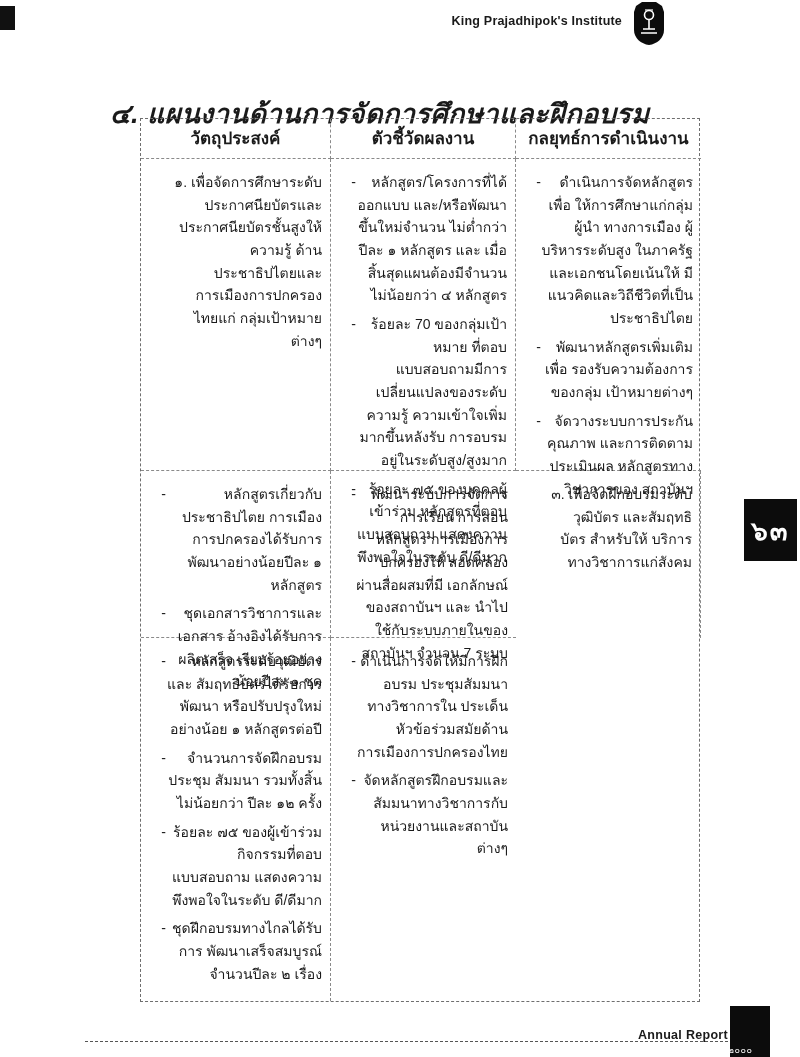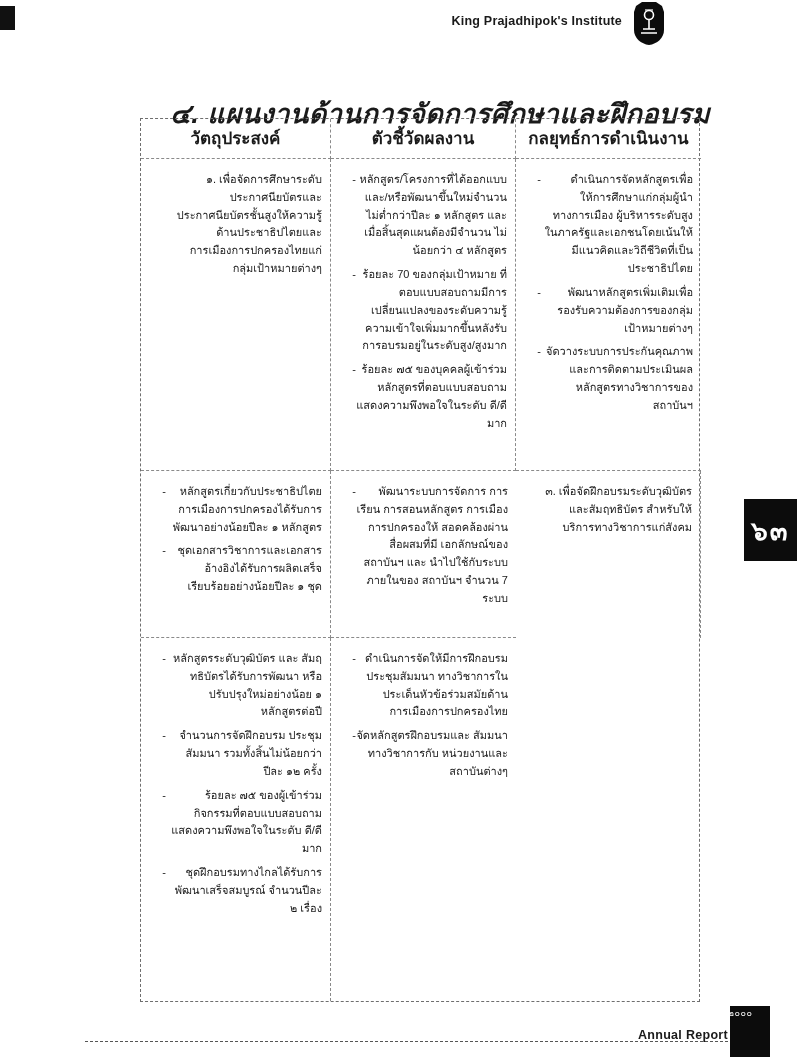--- a/index.html
+++ b/index.html
@@ -8,34 +8,34 @@
     font-family:"Liberation Sans","DejaVu Sans",sans-serif;color:#1a1a1a;
     overflow:hidden;
   }
   .corner-mark{position:absolute;left:0;top:6px;width:15px;height:24px;background:#111;}
   
   .hdr{position:absolute;top:0;left:0;width:680px;height:48px;}
   .hdr-name{position:absolute;top:14px;right:58px;font-size:12.5px;font-weight:bold;letter-spacing:.2px;}
   .hdr-logo{position:absolute;top:2px;right:12px;width:38px;height:43px;}
   
   .title{
-    position:absolute;top:74px;left:110px;width:600px;text-align:right;
+    position:absolute;top:74px;left:110px;width:600px;text-align:left;
     font-size:27px;font-weight:bold;font-style:italic;letter-spacing:.5px;
   }
   
   .tbl{
     position:absolute;left:140px;top:118px;width:560px;
     display:grid;grid-template-columns:190px 185px 185px;
     grid-template-rows:40px 312px 167px 363px;
     border:1px dashed #6e6e6e;box-sizing:border-box;text-align:right;
   }
   .cell{
     border-right:1px dashed #8a8a8a;border-bottom:1px dashed #8a8a8a;
     box-sizing:border-box;padding:12px 8px 8px 12px;
-    font-size:11px;line-height:1.62;
+    font-size:14px;line-height:1.62;
   }
   .cell.last-col{border-right:none;}
   .cell.last-row{border-bottom:none;}
   .th{
     display:flex;align-items:center;justify-content:center;
     font-size:17px;font-weight:bold;padding:0 4px;
   }
   .objective{padding-left:20px;text-indent:-20px;margin:0;}
   ul.bullets{list-style:none;margin:0;padding:0;}
   ul.bullets li{display:flex;margin:0 0 6px 0;}
@@ -50,21 +50,21 @@
   
   .footer-line{
     position:absolute;left:85px;top:1041px;width:683px;border-top:1.5px dashed #555;
   }
   .footer-label{
     position:absolute;top:1028px;right:72px;font-size:12.5px;font-weight:bold;letter-spacing:.3px;
     background:transparent;
   }
   .footer-box{
     position:absolute;right:30px;top:1006px;width:40px;height:51px;background:#0c0c0c;
-    color:#fff;display:flex;align-items:flex-start;
+    color:#fff;display:flex;align-items:flex-end;
   }
   .footer-box span{font-size:9px;margin-left:-2px;letter-spacing:.5px;}
 </style>
 </head>
 <body>
 
 <div class="corner-mark"></div>
 
 <div class="hdr">
   <span class="hdr-name">King Prajadhipok's Institute</span>

